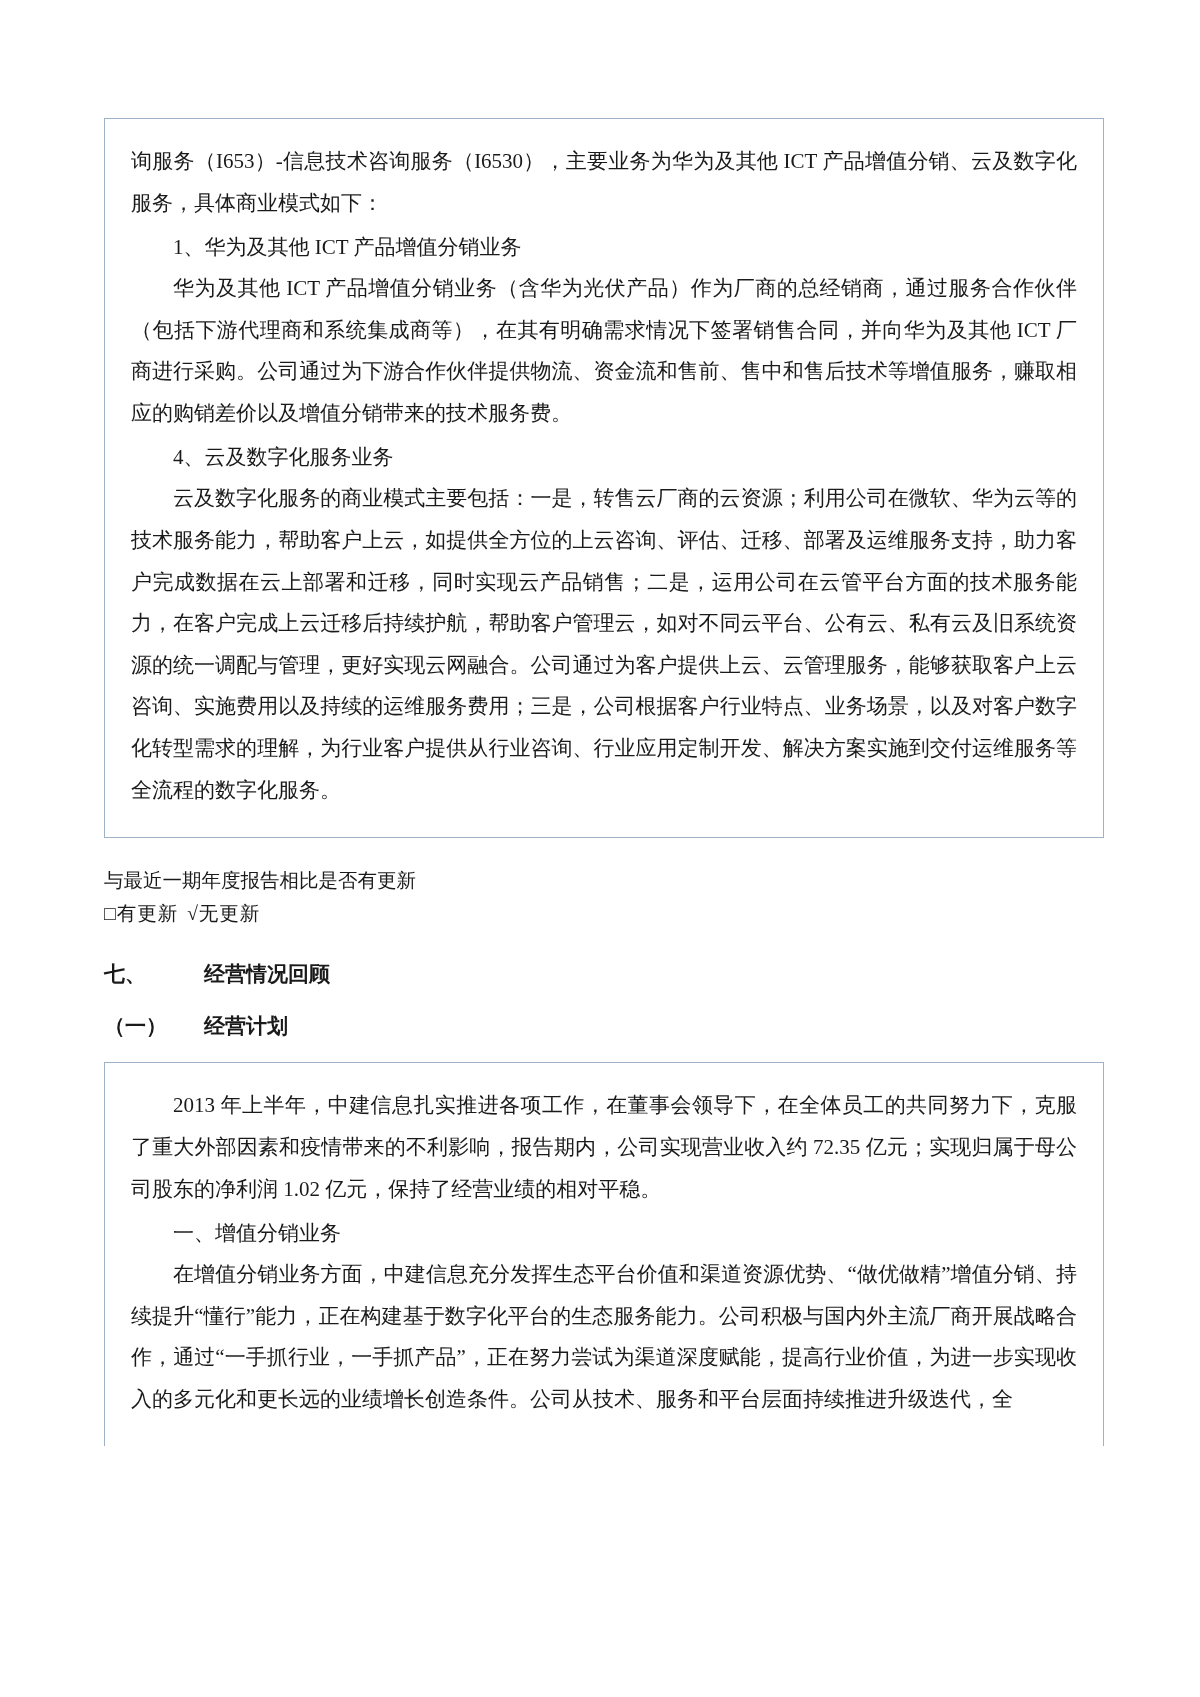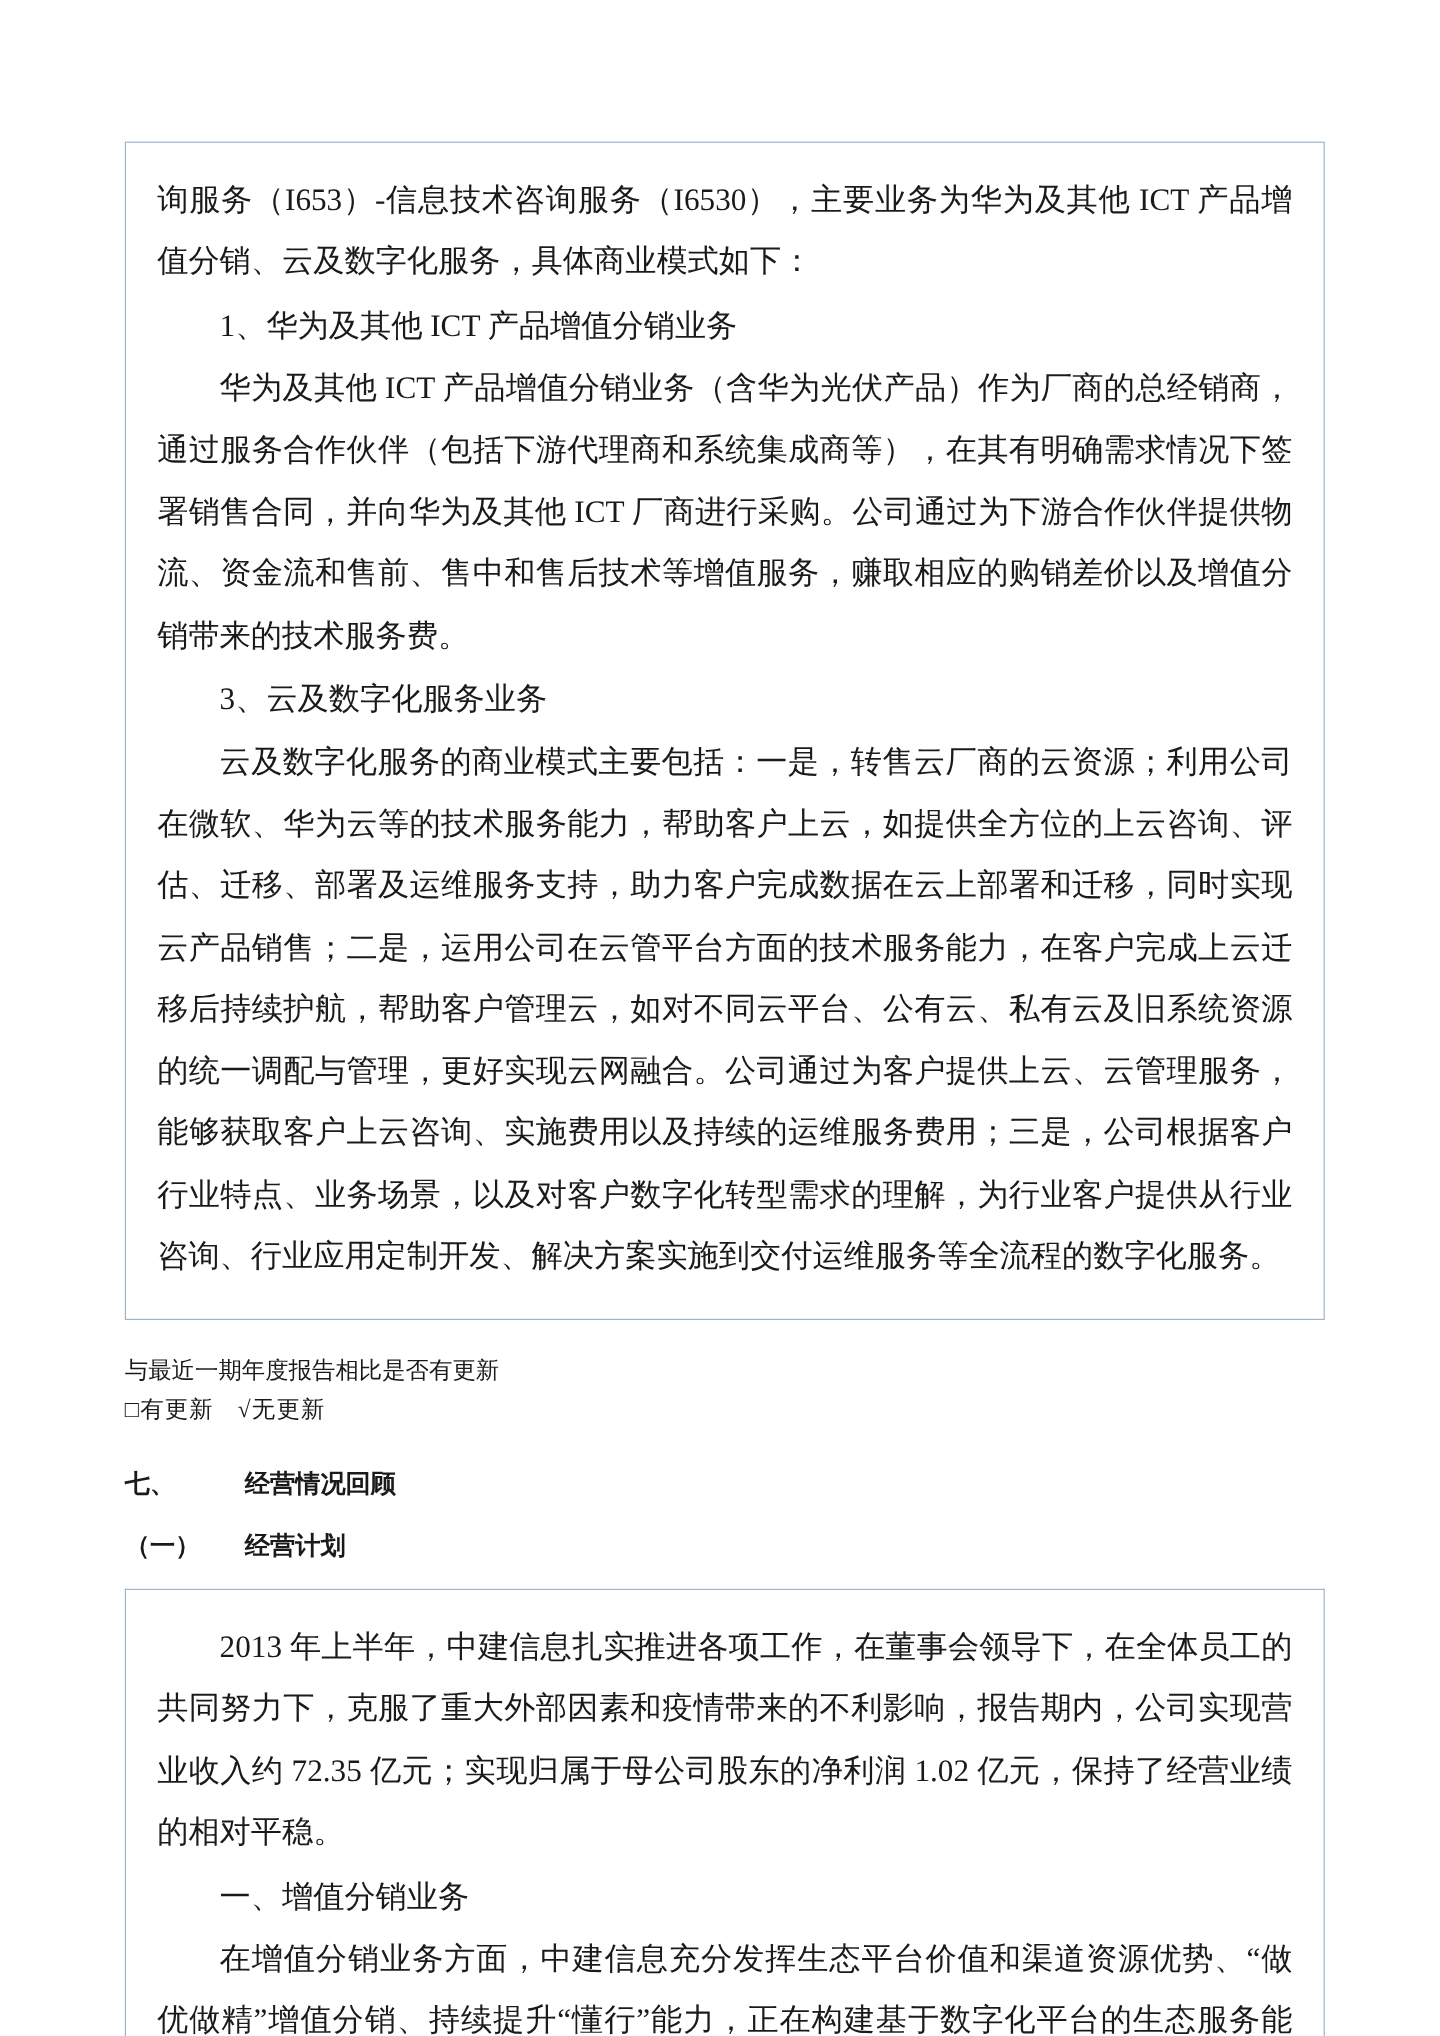--- a/index.html
+++ b/index.html
@@ -31,21 +31,21 @@
   .box {
     border: 1px solid #9fb3c8;
     box-sizing: border-box;
     padding: 22px 26px 26px 26px;
   }
   .box.open-bottom {
     border-bottom: none;
   }
   p {
     margin: 0;
-    font-size: 26px;
+    font-size: 21px;
     line-height: 2.0;
     text-align: justify;
     text-justify: inter-ideograph;
   }
   p.indent {
     text-indent: 2em;
   }
   p.sub-head {
     font-weight: normal;
     text-indent: 2em;
@@ -56,21 +56,21 @@
     font-size: 19.5px;
     line-height: 1.7;
   }
   .section-plain .bold {
     font-weight: bold;
   }
   .checkline {
     letter-spacing: 1px;
   }
   .check-mark {
-    margin-left: 14px;
+    margin-left: 3px;
   }
   .heading-7 {
     margin-top: 30px;
     font-size: 21px;
     font-weight: bold;
     display: flex;
   }
   .heading-7 .num {
     width: 100px;
     display: inline-block;
@@ -93,21 +93,21 @@
 </head>
 <body>
 
 <div class="page">
   <div class="content">
 
     <div class="box">
       <p class="tight">询服务（I653）-信息技术咨询服务（I6530），主要业务为华为及其他 ICT 产品增值分销、云及数字化服务，具体商业模式如下：</p>
       <p class="sub-head">1、华为及其他 ICT 产品增值分销业务</p>
       <p class="indent tight">华为及其他 ICT 产品增值分销业务（含华为光伏产品）作为厂商的总经销商，通过服务合作伙伴（包括下游代理商和系统集成商等），在其有明确需求情况下签署销售合同，并向华为及其他 ICT 厂商进行采购。公司通过为下游合作伙伴提供物流、资金流和售前、售中和售后技术等增值服务，赚取相应的购销差价以及增值分销带来的技术服务费。</p>
-      <p class="sub-head">3、云及数字化服务业务</p>
+      <p class="sub-head">4、云及数字化服务业务</p>
       <p class="indent tight">云及数字化服务的商业模式主要包括：一是，转售云厂商的云资源；利用公司在微软、华为云等的技术服务能力，帮助客户上云，如提供全方位的上云咨询、评估、迁移、部署及运维服务支持，助力客户完成数据在云上部署和迁移，同时实现云产品销售；二是，运用公司在云管平台方面的技术服务能力，在客户完成上云迁移后持续护航，帮助客户管理云，如对不同云平台、公有云、私有云及旧系统资源的统一调配与管理，更好实现云网融合。公司通过为客户提供上云、云管理服务，能够获取客户上云咨询、实施费用以及持续的运维服务费用；三是，公司根据客户行业特点、业务场景，以及对客户数字化转型需求的理解，为行业客户提供从行业咨询、行业应用定制开发、解决方案实施到交付运维服务等全流程的数字化服务。</p>
     </div>
 
     <div class="section-plain">
       <div>与最近一期年度报告相比是否有更新</div>
       <div class="checkline">
         <span>□有更新</span>
         <span class="check-mark">√无更新</span>
       </div>
     </div>

